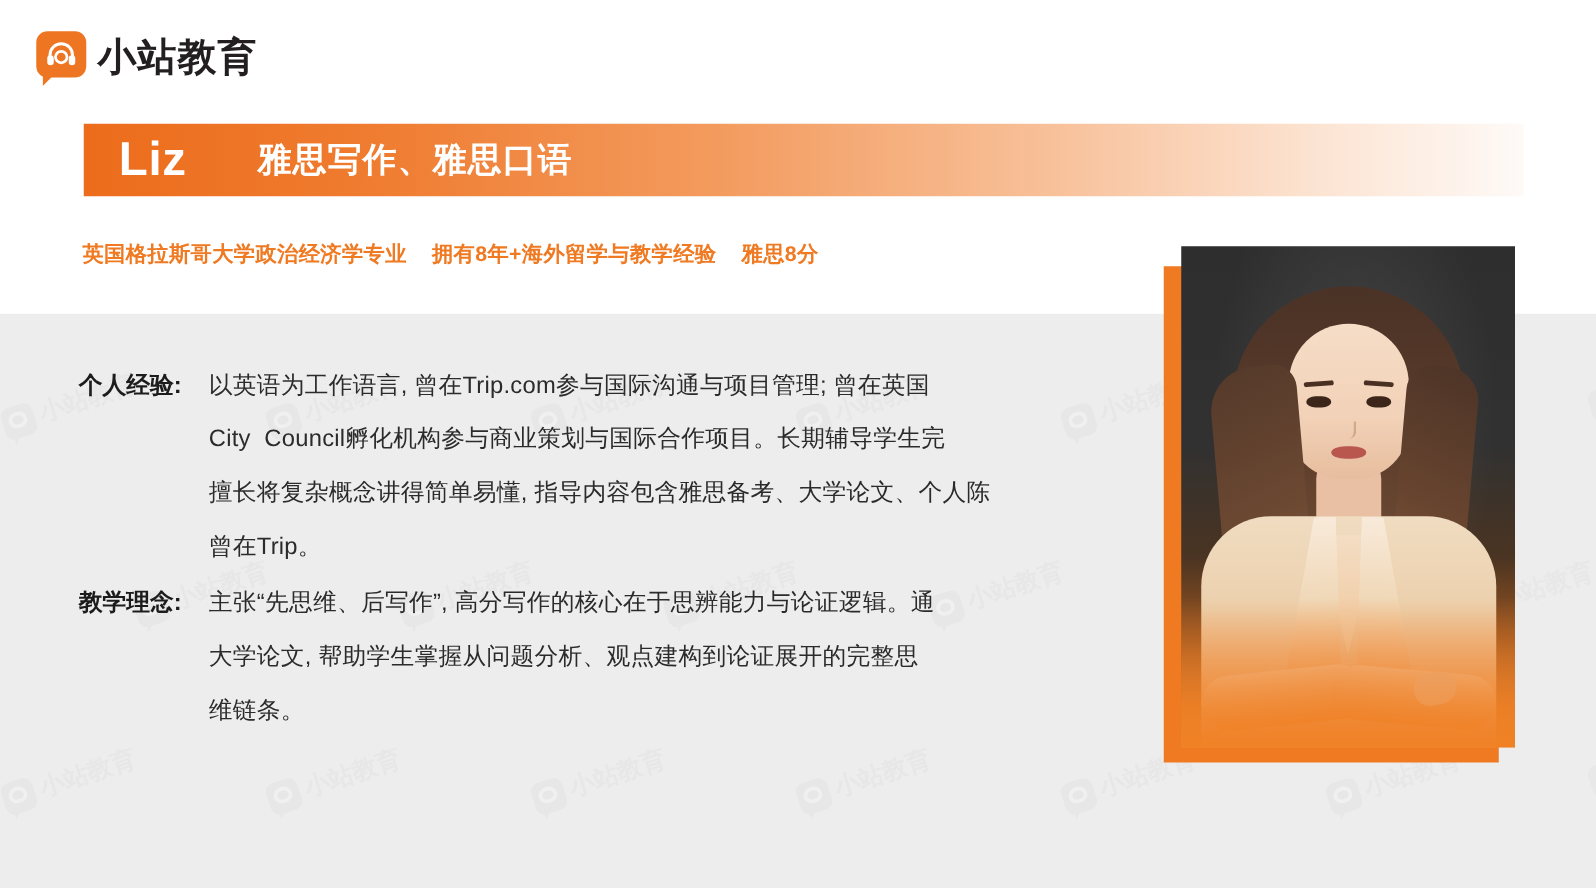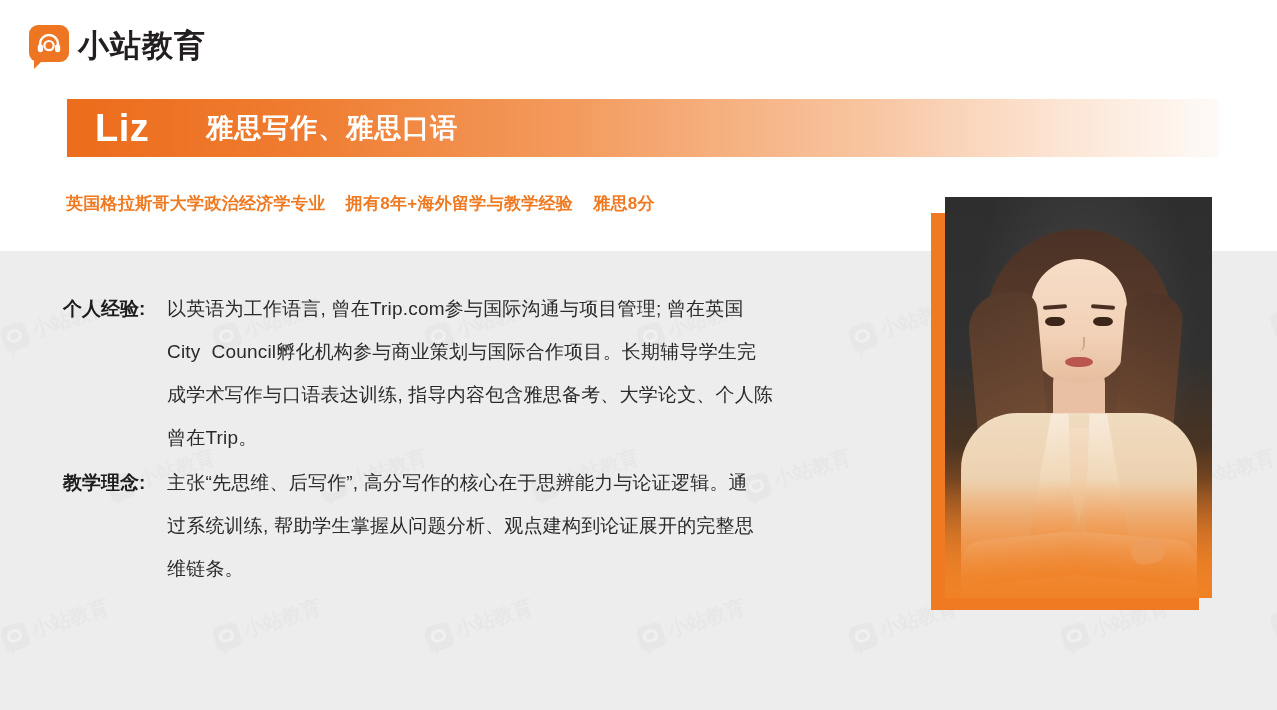--- a/index.html
+++ b/index.html
@@ -530,29 +530,29 @@
 </div>
 
 <div class="credentials">英国格拉斯哥大学政治经济学专业    拥有8年+海外留学与教学经验    雅思8分</div>
 
 <div class="body-block" id="sections-root">
     <div class="section">
       <div class="section-label">个人经验:</div>
       <div class="section-lines">
         <div class="ln">以英语为工作语言, 曾在Trip.com参与国际沟通与项目管理; 曾在英国</div>
         <div class="ln">City  Council孵化机构参与商业策划与国际合作项目。长期辅导学生完</div>
-        <div class="ln">成学术写作与口语表达训练, 指导内容包含雅思备考、大学论文、个人陈</div>
+        <div class="ln">擅长将复杂概念讲得简单易懂, 指导内容包含雅思备考、大学论文、个人陈</div>
         <div class="ln">曾在Trip。</div>
       </div>
     </div>
     <div class="section">
       <div class="section-label">教学理念:</div>
       <div class="section-lines">
         <div class="ln">主张“先思维、后写作”, 高分写作的核心在于思辨能力与论证逻辑。通</div>
-        <div class="ln">过系统训练, 帮助学生掌握从问题分析、观点建构到论证展开的完整思</div>
+        <div class="ln">大学论文, 帮助学生掌握从问题分析、观点建构到论证展开的完整思</div>
         <div class="ln">维链条。</div>
       </div>
     </div>
     <div class="section">
     </div>
   </div>
 
 <div class="portrait-wrap">
   <div class="portrait-frame"></div>
   <div class="portrait-photo">

